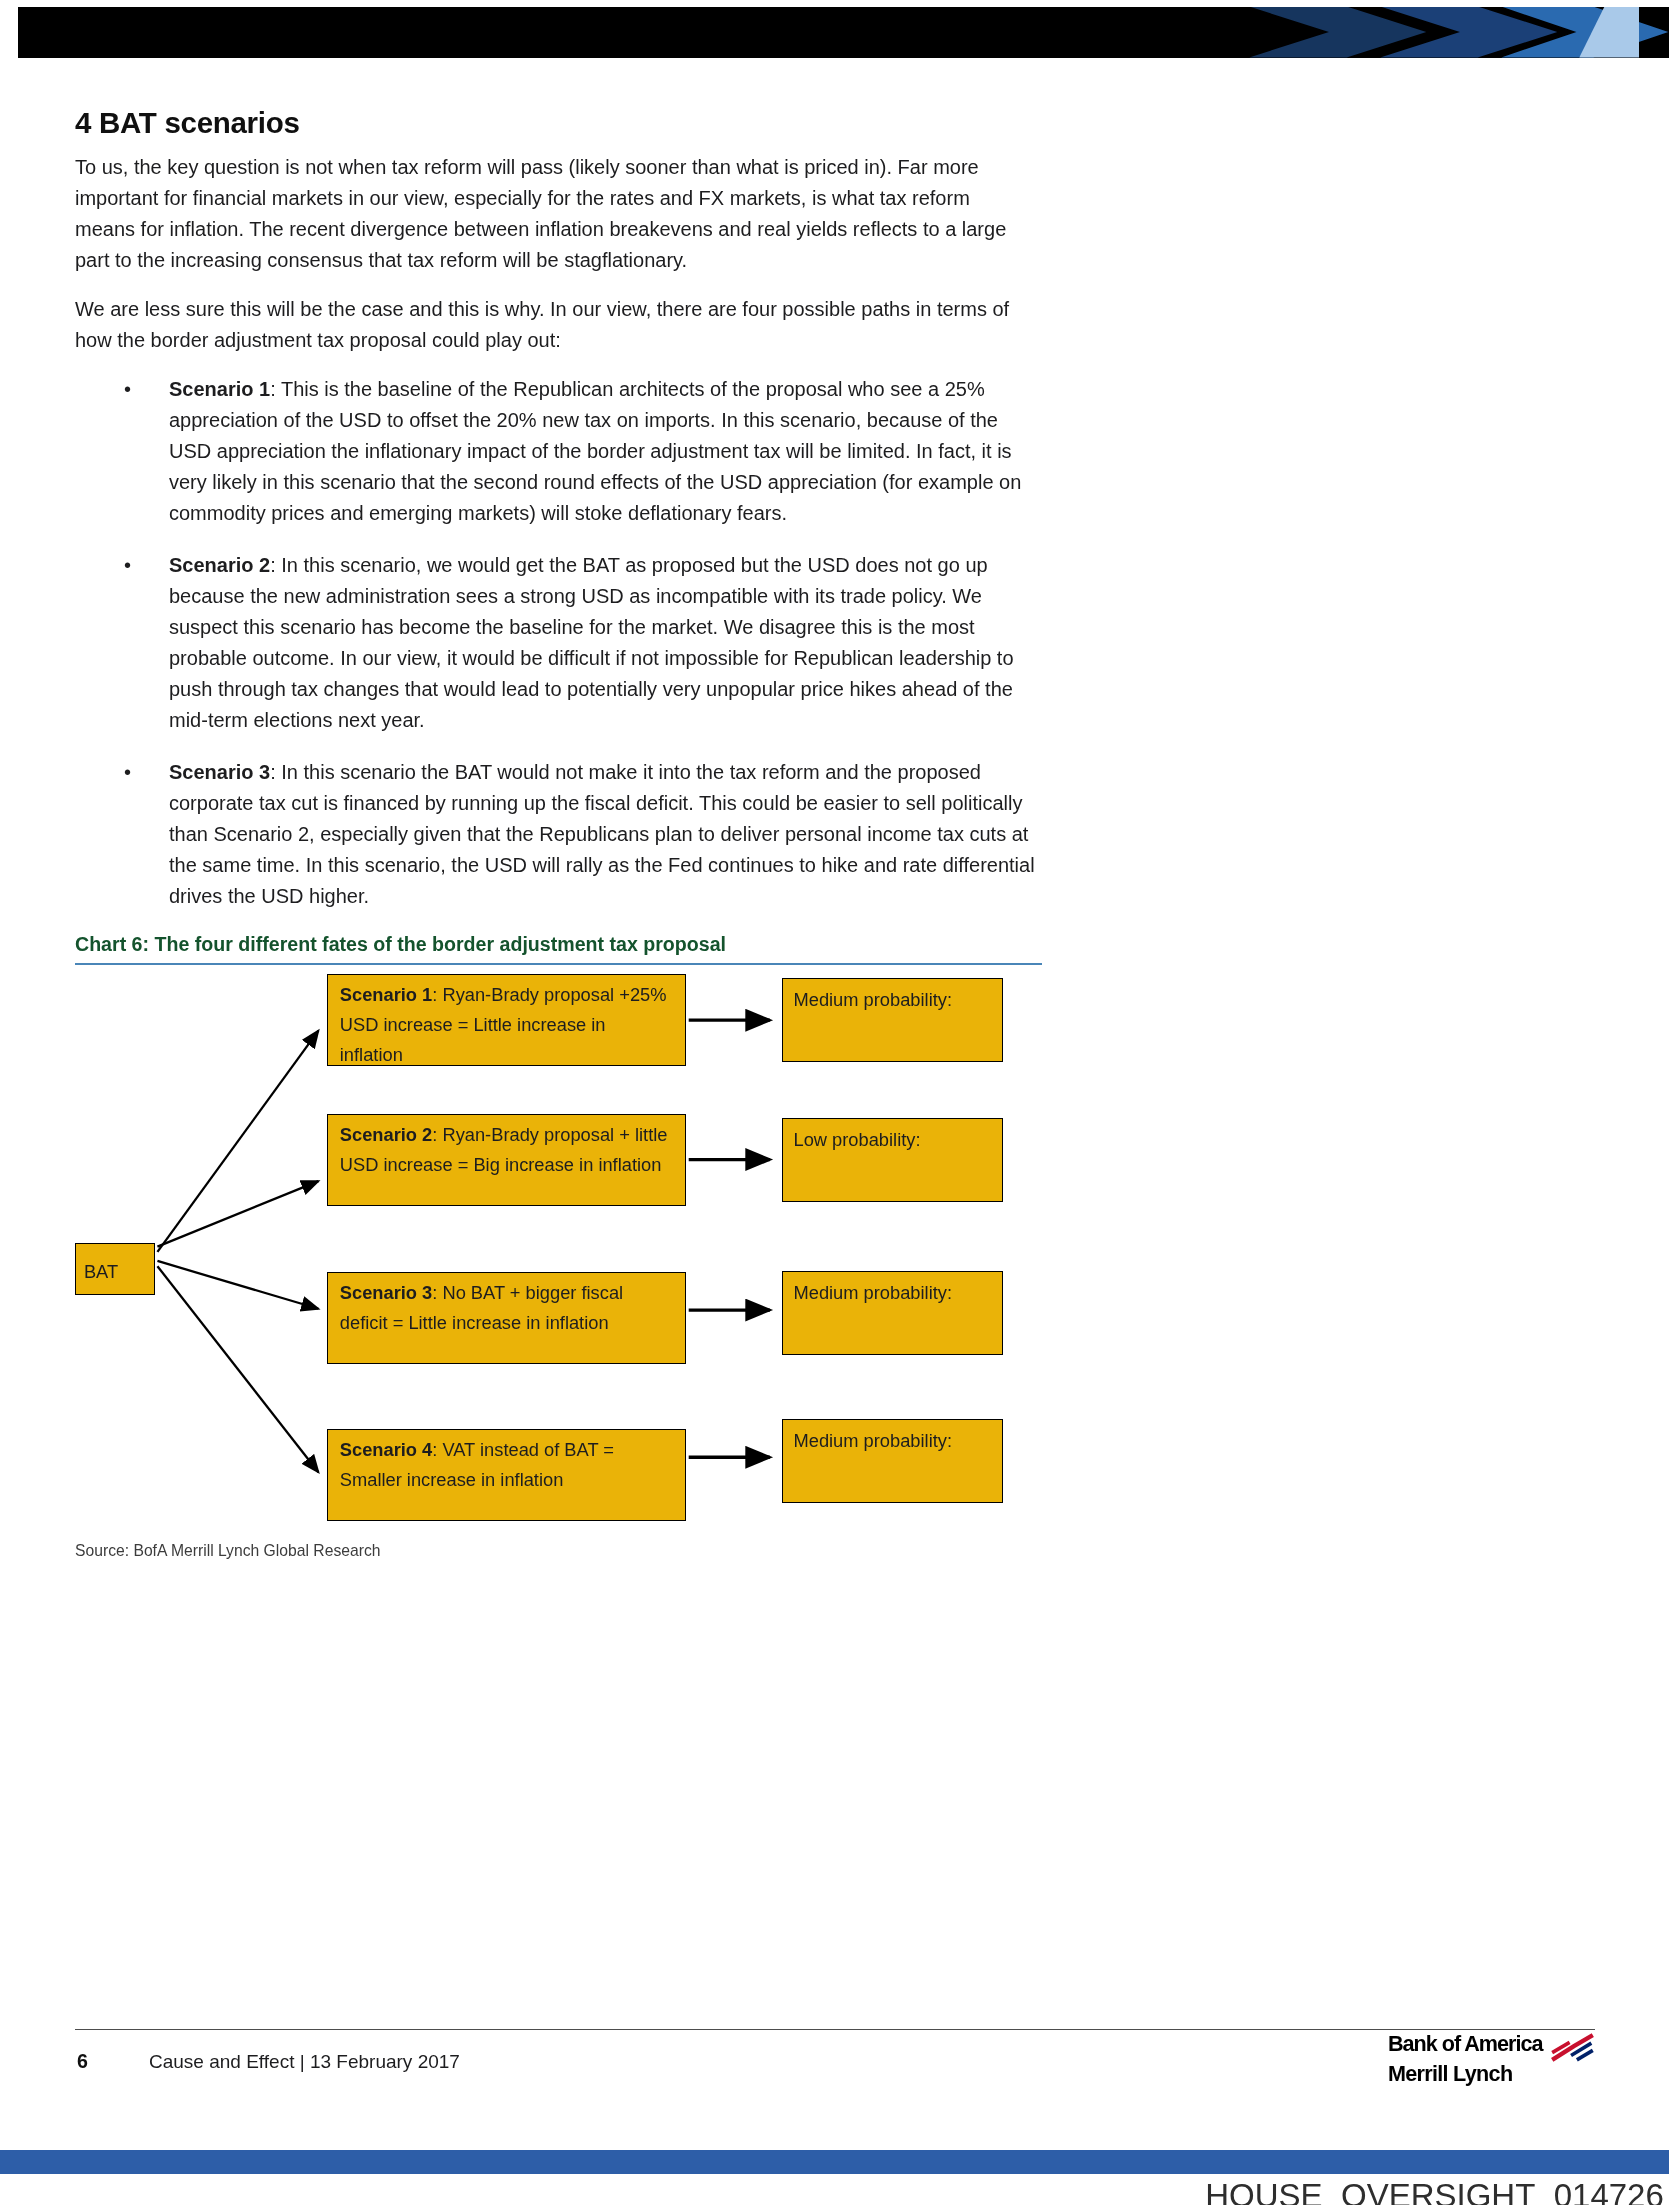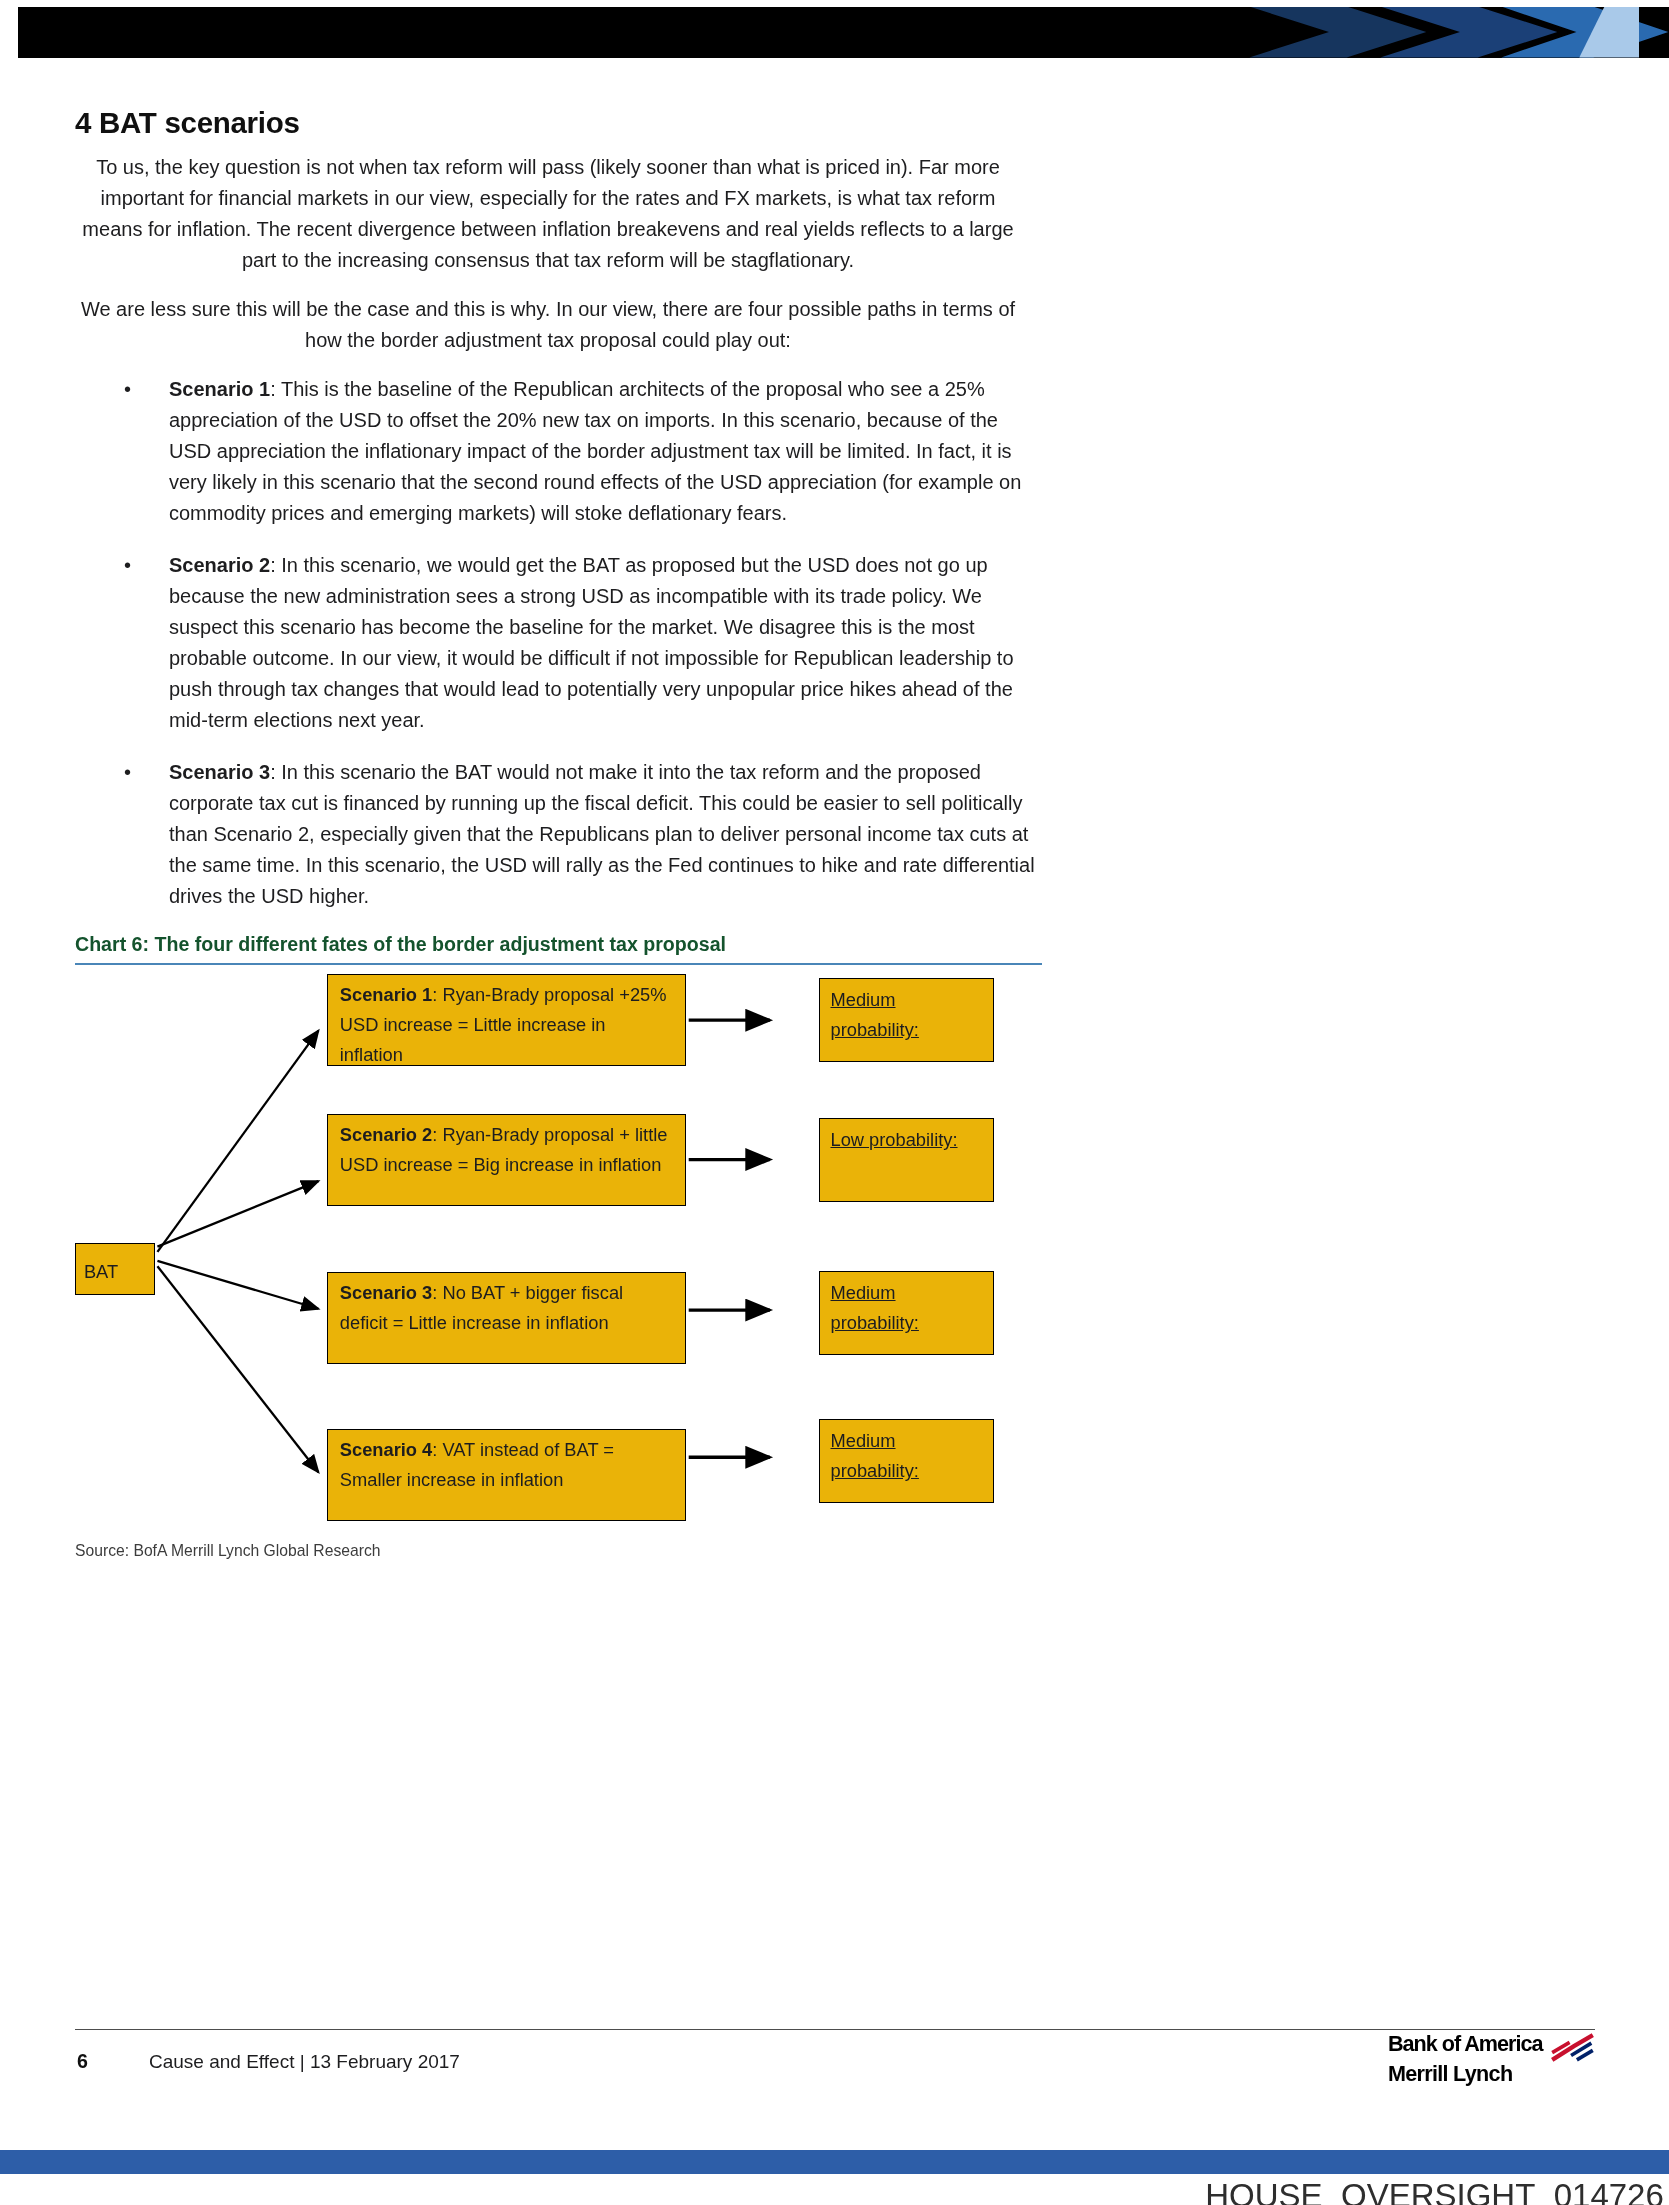--- a/index.html
+++ b/index.html
@@ -14,34 +14,34 @@
           clip-path:polygon(0 0,55% 0,100% 50%,55% 100%,0 100%,45% 50%); }
   .chev.c1 { left:1231px; width:177px; background:#16355e; }
   .chev.c2 { left:1362px; width:177px; background:#1b4077; }
   .chev.c3 { left:1483px; width:167px; background:#2a6ab0; }
   .endblock { position:absolute; top:0; left:1561px; width:60px; height:100%;
               background:#a9c9e9; clip-path:polygon(42% 0,100% 0,100% 100%,0 100%); }
 
   
   .col { position:absolute; left:75px; top:106px; width:967px; }
   .heading { font-size:29.5px; font-weight:bold; color:#101010; margin:0 0 11.8px 0; letter-spacing:-0.3px; }
-  p.body { font-size:20px; line-height:31px; margin:0 0 18.3px 0; max-width:946px;text-align:center; }
+  p.body { font-size:20px; line-height:31px; margin:0 0 18.3px 0; max-width:946px; }
   ul.scenarios { list-style:none; margin:2.6px 0 0 0; padding:0; }
   ul.scenarios li { position:relative; padding-left:94px; font-size:20px; line-height:31px; margin-bottom:21px; max-width:967px; box-sizing:border-box; }
   ul.scenarios li::before { content:"\2022"; position:absolute; left:49px; top:0; font-size:20px; }
   .b { font-weight:bold;margin-top:39px; }
 
   
   .chart-caption { font-size:19.6px; font-weight:bold; color:#14532d; margin:9.2px 0 6.5px 0; }
   .diagram { position:relative; height:571px; border-top:2px solid #4a86b8; }
   .dbox { position:absolute; border:1.3px solid #000000; background:#eab308; overflow:hidden;
           font-size:18.3px; line-height:30px; box-sizing:border-box; }
   .scenario-box { left:252px; width:359px; height:92px; padding:5.2px 11.8px; }
   .s1 { top:9.2px; } .s2 { top:149px; } .s3 { top:307px; } .s4 { top:464px; }
-  .prob-box { left:744px; width:175px; height:84px; padding:6.5px 10.5px;text-decoration:underline; }
+  .prob-box { left:707px; width:221px; height:84px; padding:6.5px 10.5px; }
   .p1 { top:13px; } .p2 { top:153px; } .p3 { top:306px; } .p4 { top:454px; }
   .bat-box { left:0; top:278px; width:80px; height:52px; padding:13px 7.9px; }
   .arrows { position:absolute; left:0; top:0; width:967px; height:571px; pointer-events:none; }
   .arrows line { stroke:#000000; }
   .source { font-size:15.7px; color:#3c3c3c; margin-top:6.5px; }
 
   
   .footer-line { position:absolute; left:75px; top:2029px; width:1520px; border-top:1.3px solid #4d4d4d; }
   .page-num { position:absolute; left:77px; top:2050px; font-size:19.6px; font-weight:bold; color:#101010; }
   .footer-text { position:absolute; left:149px; top:2051px; font-size:19px; color:#1d1d1f; }

